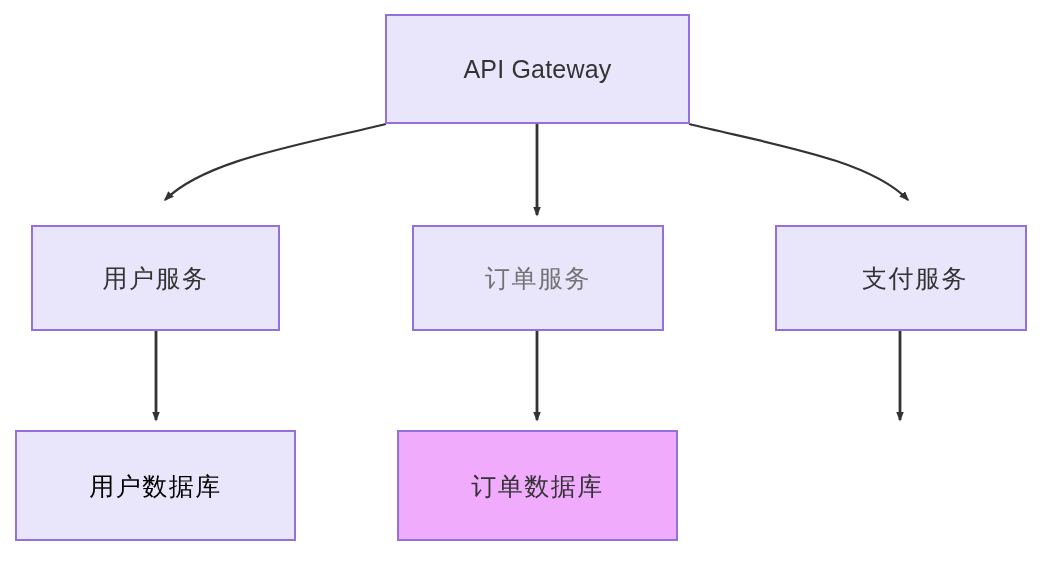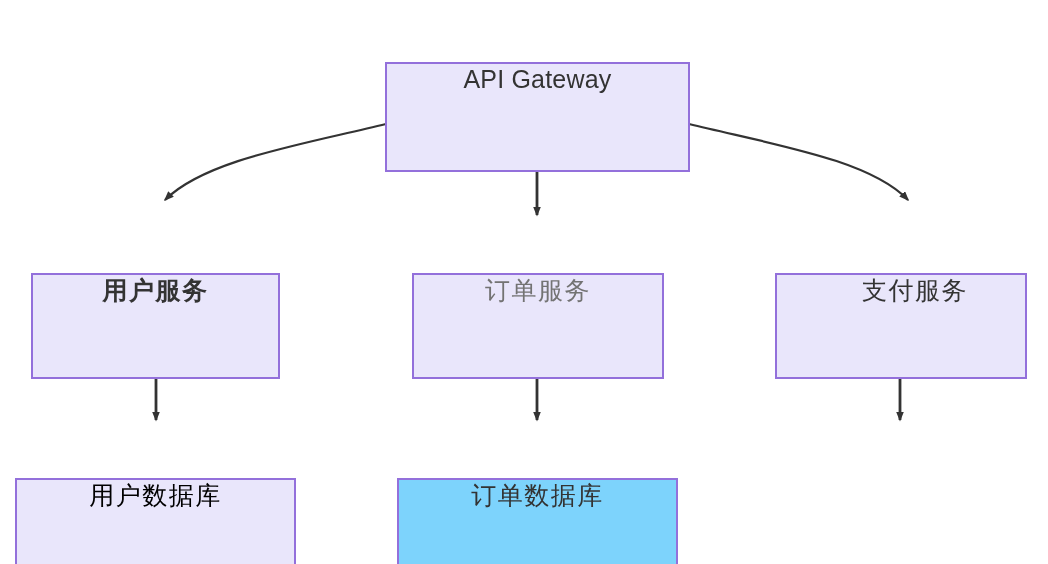--- a/index.html
+++ b/index.html
@@ -22,28 +22,27 @@
     left: 0;
     top: 0;
     width: 1048px;
     height: 564px;
     pointer-events: none;
   }
   .node {
     position: absolute;
     box-sizing: border-box;
     display: flex;
-    align-items: flex-start;
+    align-items: center;
     justify-content: center;
     border: 2px solid #9370db;
     background: #e9e6fb;
     color: #333333;
     text-align: center;
     line-height: 1.2;
-    margin-top: 48px;
   }
   .node-label {
     display: block;
     white-space: nowrap;
   }
   .node-gateway .node-label { font-size: 25px; letter-spacing: 0.2px; }
   .node-service .node-label { font-size: 25px; letter-spacing: 1.5px; }
   .node-store   .node-label { font-size: 25px; letter-spacing: 1.5px; }
 </style>
 </head>
@@ -68,34 +67,34 @@
 
     <path d="M 537,331 L 537,420" fill="none" stroke="#333333" stroke-width="2.8" marker-end="url(#arrowhead)"></path>
 
     <path d="M 900,331 L 900,420" fill="none" stroke="#333333" stroke-width="2.8" marker-end="url(#arrowhead)"></path>
   </svg>
 
   <div class="node node-gateway" style="left: 385px; top: 14px; width: 305px; height: 110px; background: rgb(233, 230, 251); border-color: rgb(147, 112, 219); color: rgb(51, 51, 51);">
     <span class="node-label">API Gateway</span>
   </div>
 
-  <div class="node node-service" style="left: 31px; top: 225px; width: 249px; height: 106px; background: rgb(233, 230, 251); border-color: rgb(147, 112, 219); color: rgb(51, 51, 51); font-weight: bold;">
+  <div class="node node-service" style="left: 31px; top: 225px; width: 249px; height: 106px; background: rgb(233, 230, 251); border-color: rgb(147, 112, 219); color: rgb(51, 51, 51);">
     <span class="node-label">用户服务</span>
   </div>
 
   <div class="node node-service" style="left: 412px; top: 225px; width: 252px; height: 106px; background: rgb(233, 230, 251); border-color: rgb(147, 112, 219); color: #737373;">
     <span class="node-label">订单服务</span>
   </div>
 
   <div class="node node-service" style="left: 775px; top: 225px; width: 252px; height: 106px; background: rgb(233, 230, 251); border-color: rgb(147, 112, 219); color: rgb(51, 51, 51); padding-left: 28px;">
     <span class="node-label">支付服务</span>
   </div>
 
   <div class="node node-store" style="left: 15px; top: 430px; width: 281px; height: 111px; background: rgb(233, 230, 251); border-color: rgb(147, 112, 219); color: #000000;">
     <span class="node-label">用户数据库</span>
   </div>
 
-  <div class="node node-store" style="left: 397px; top: 430px; width: 281px; height: 111px; background: #7dd3fc; border-color: rgb(147, 112, 219); color: rgb(51, 51, 51);">
+  <div class="node node-store" style="left: 397px; top: 430px; width: 281px; height: 111px; background: #f0abfc; border-color: rgb(147, 112, 219); color: rgb(51, 51, 51);">
     <span class="node-label">订单数据库</span>
   </div>
 
 
 </div>
 
 </body></html>

